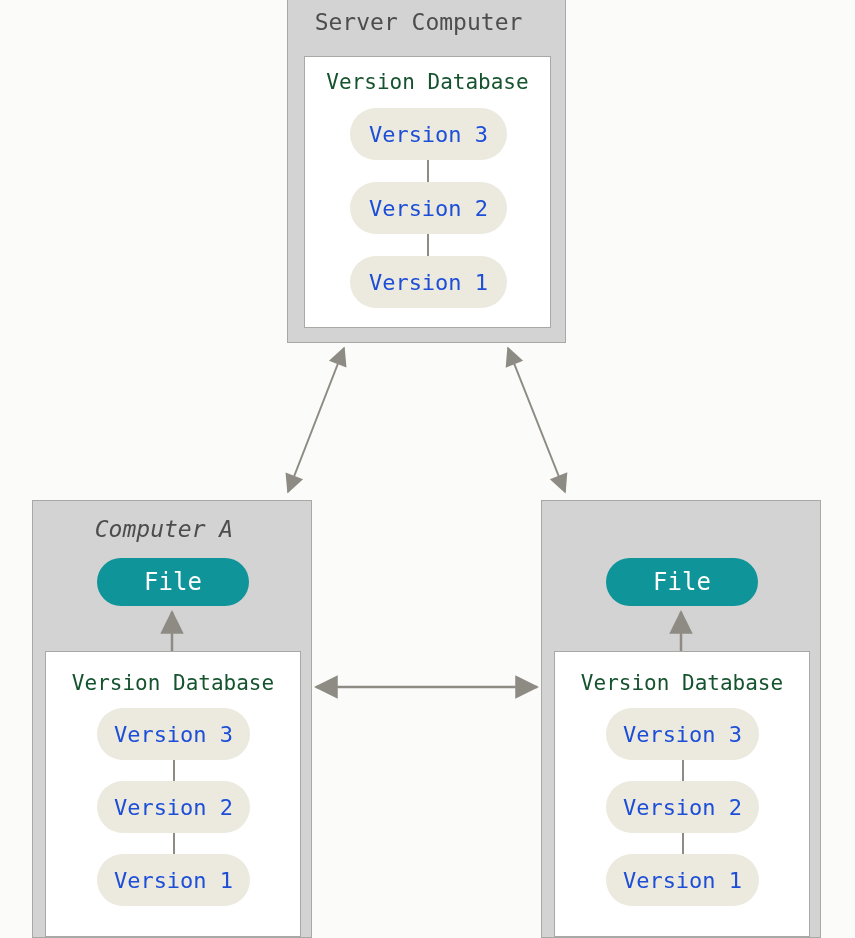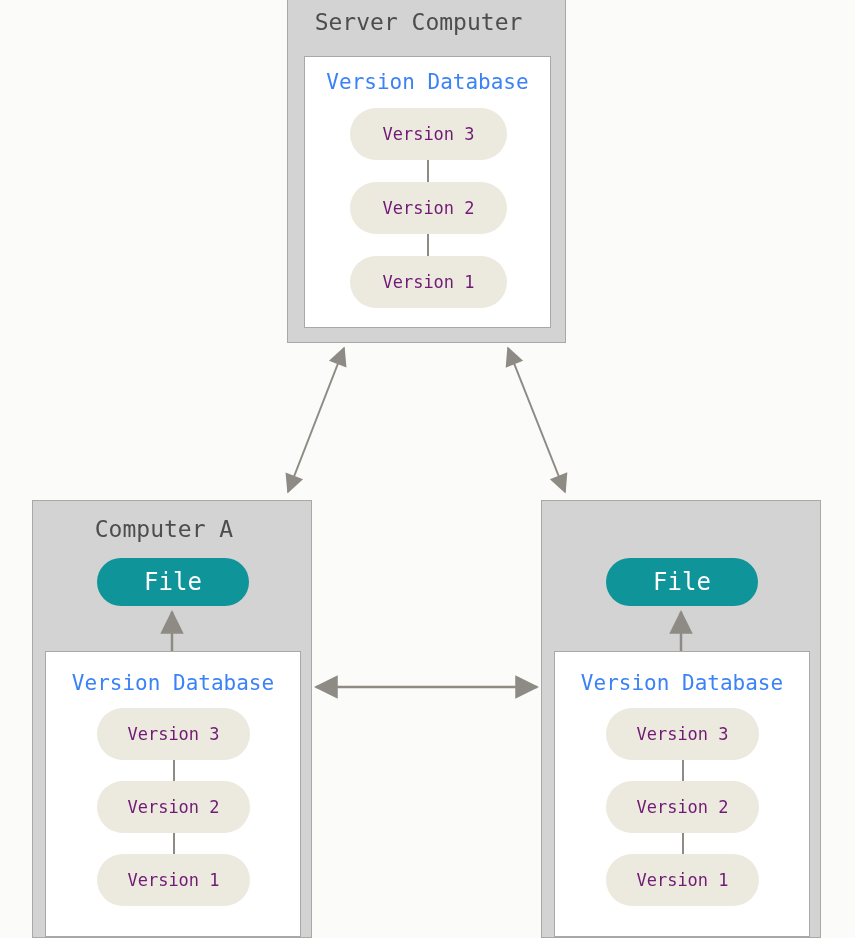--- a/index.html
+++ b/index.html
@@ -39,32 +39,32 @@
     position: absolute;
     background: #ffffff;
     border: 1px solid #a8a8a4;
     box-sizing: border-box;
   }
   .vdb-title {
     position: absolute;
     left: 0;
     right: 0;
     text-align: center;
-    color: #3b82f6;
+    color: #14532d;
     font-size: 21px;
     white-space: nowrap;
   }
 
   
   .pill {
     position: absolute;
     background: #eceade;
     border-radius: 999px;
-    color: #701a75;
-    font-size: 17px;
+    color: #1d4ed8;
+    font-size: 22px;
     display: flex;
     align-items: center;
     justify-content: center;
     box-sizing: border-box;
     white-space: nowrap;
   }
   .pill.file {
     background: #0e9499;
     color: #ffffff;
     font-size: 24px;
@@ -108,21 +108,21 @@
       </div>
       <div class="vlink" style="left:122px; top:177px; height:22px;"></div>
 
       <div class="pill" style="left:45px; top:199px; width:157px; height:52px;">
         <span>Version 1</span>
       </div>
     </div>
   </div>
 
   <div class="machine" style="left:32px; top:500px; width:280px; height:438px;">
-    <div class="machine-title" style="top:15px;">Computer A</div>
+    <div class="machine-title" style="top:15px;font-style:italic;">Computer A</div>
 
     <div class="pill file" style="left:64px; top:57px; width:152px; height:48px;">
       <span>File</span>
     </div>
 
     <div class="vdb" style="left:12px; top:150px; width:256px; height:286px;">
       <div class="vdb-title" style="top:19px;">Version Database</div>
 
       <div class="pill" style="left:51px; top:56px; width:153px; height:52px;">
         <span>Version 3</span>

